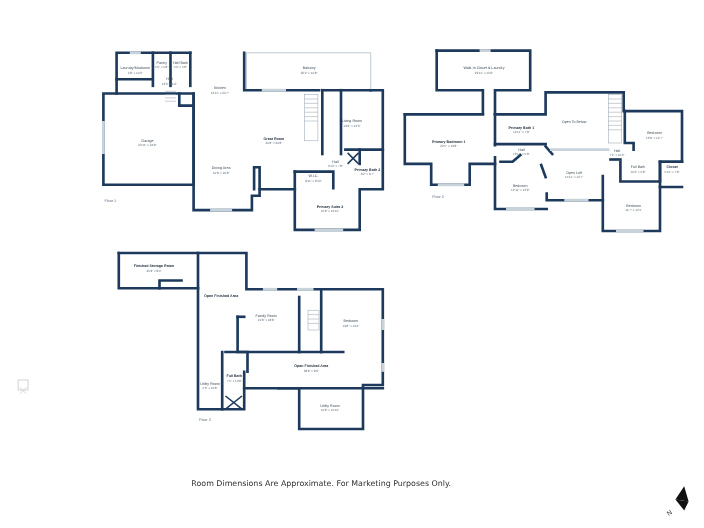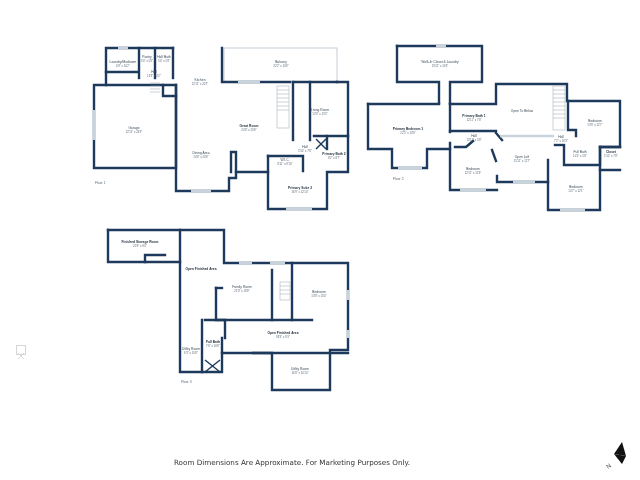--- a/index.html
+++ b/index.html
@@ -6,21 +6,21 @@
     body { width:640px; height:480px; position:relative; overflow:hidden; font-family:"Liberation Sans", sans-serif; }
     svg.plan { position:absolute; left:0; top:0; }
     .wall { fill:none; stroke:#1d3a5c; stroke-width:2.4; stroke-linecap:square; }
     .thin { fill:none; stroke:#1d3a5c; stroke-width:1.4; }
     .win { stroke:#c9d3dc; stroke-width:2.6; }
     .stair { fill:none; stroke:#9aa7b3; stroke-width:0.5; }
     .rl { font-family:"Liberation Sans", sans-serif; font-size:3.3px; fill:#3b4b5a; text-anchor:middle; }
     .rl.b { font-weight:bold; fill:#1d2b3a; }
     .dim { font-family:"Liberation Sans", sans-serif; font-size:2.8px; fill:#5a6a78; text-anchor:middle; }
     .floor { font-family:"Liberation Sans", sans-serif; font-size:3.4px; fill:#5a6a78; }
-    .disclaimer { position:absolute; left:0; width:584px; top:458px; text-align:center; font-size:7.2px; color:#333; font-family:"DejaVu Sans", sans-serif; }
+    .disclaimer { position:absolute; left:0; width:584px; top:435px; text-align:center; font-size:7.2px; color:#333; font-family:"DejaVu Sans", sans-serif; }
     .compass { position:absolute; left:600px; top:438px; width:36px; height:36px; }
     .ph { position:absolute; left:16px; top:345px; width:10px; height:10px; border:1px solid #d5d5d5; box-sizing:border-box; }
   </style>
 </head>
 <body>
 
 <svg class="plan" width="640" height="480" viewBox="0 0 640 480">
 
   <g>
 

